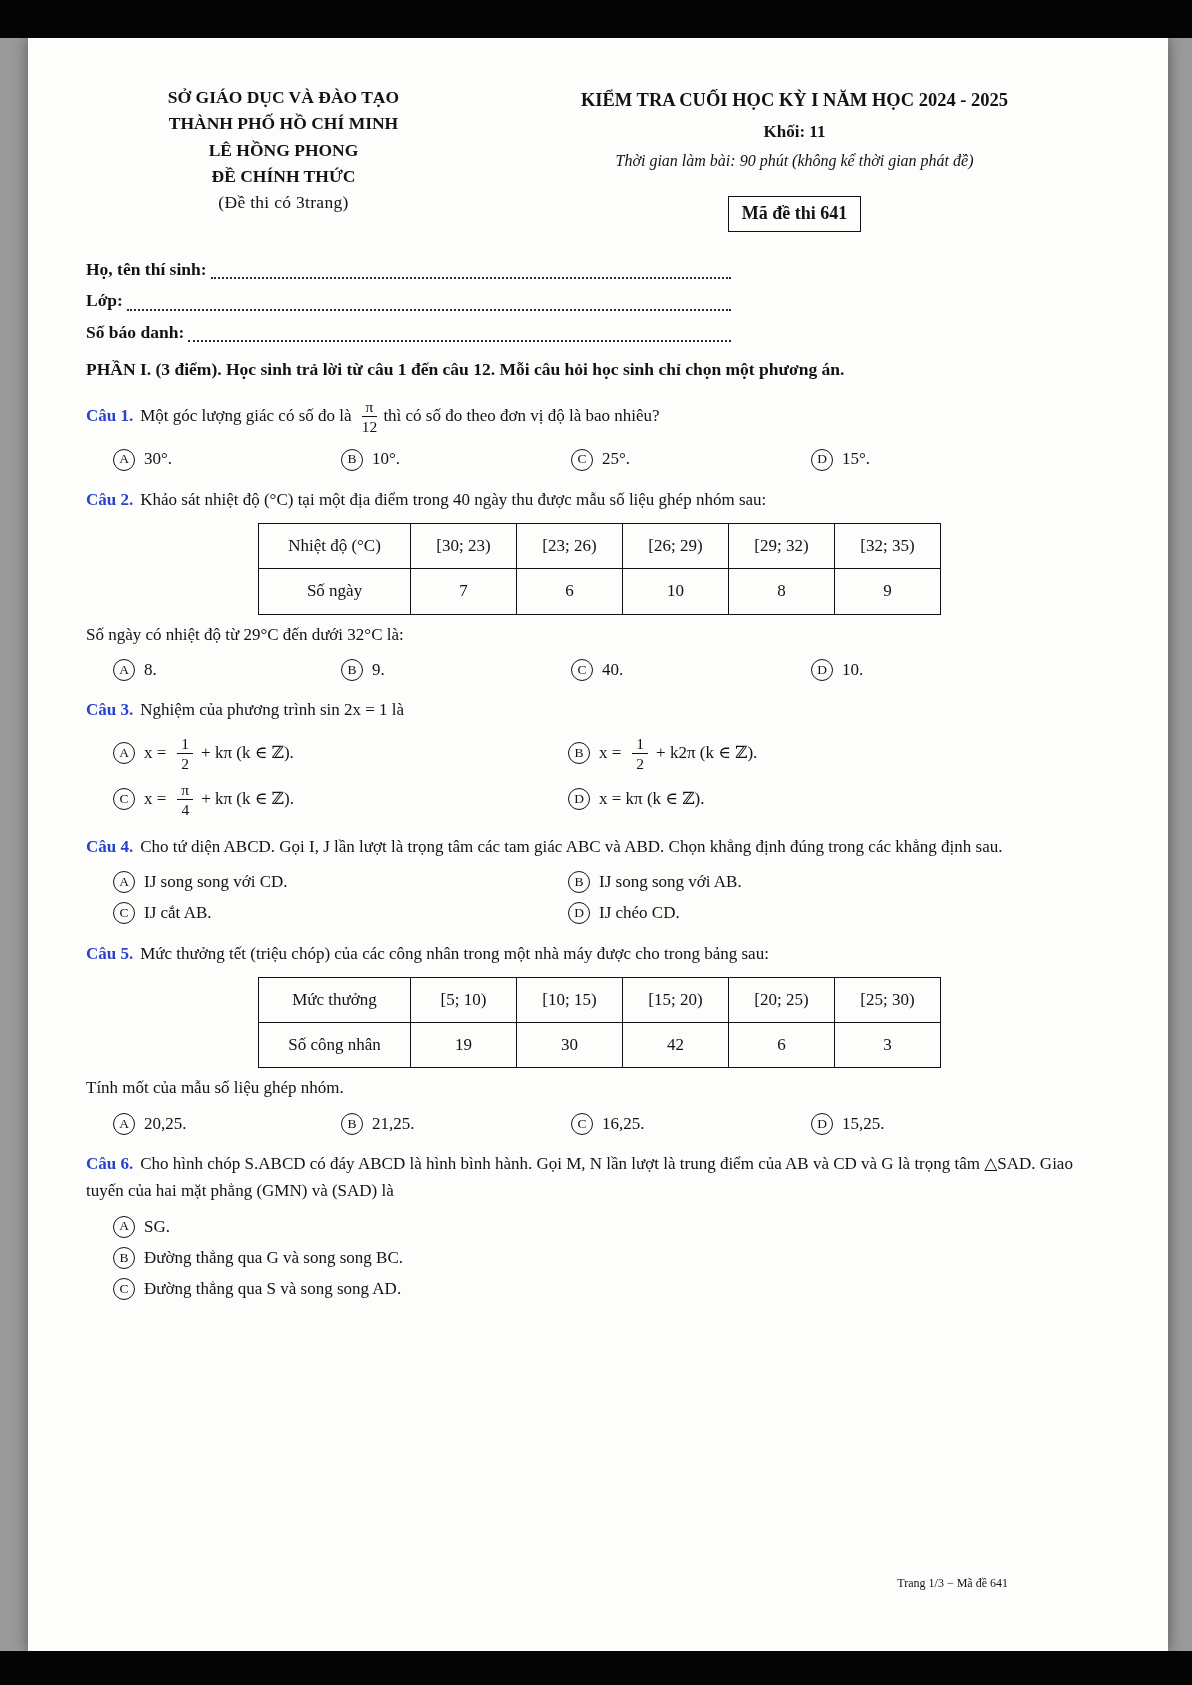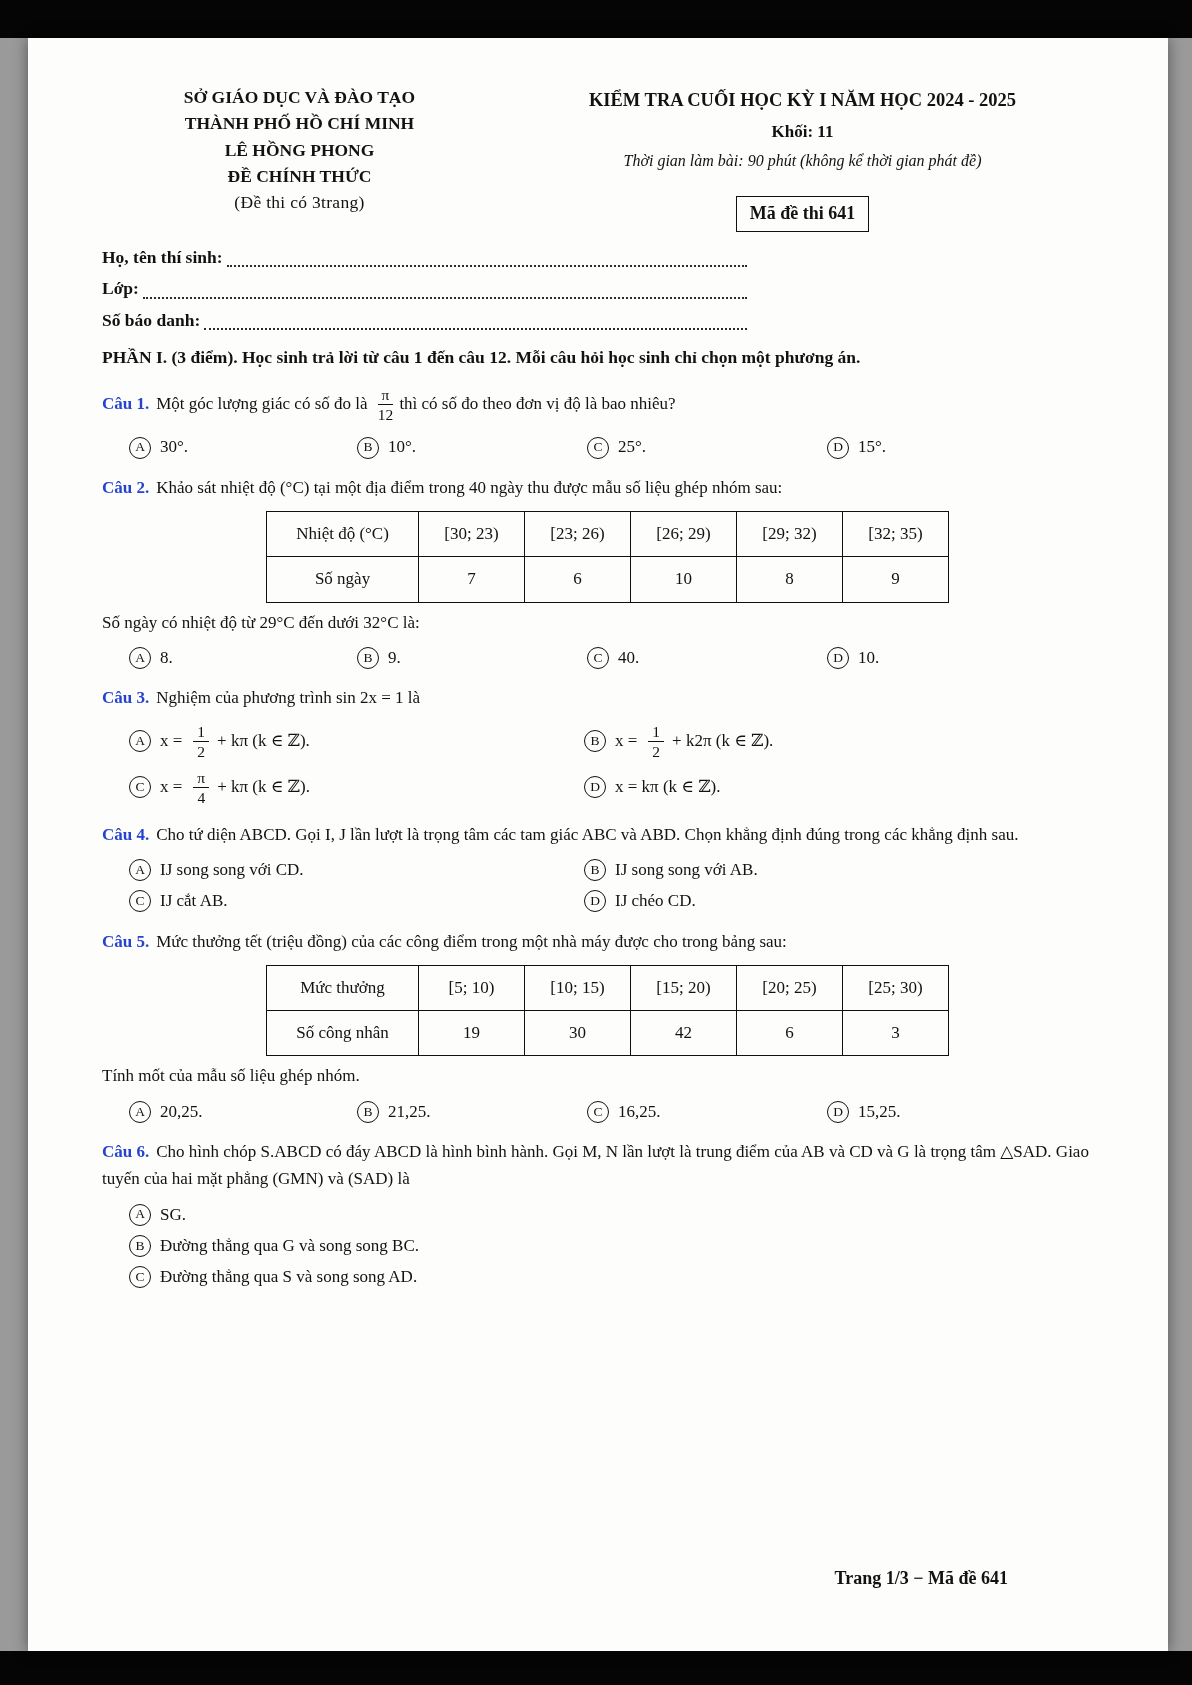--- a/index.html
+++ b/index.html
@@ -10,41 +10,41 @@
     background:linear-gradient(to bottom,
       #050505 0 38px,
       #9a9a9a 38px calc(100% - 34px),
       #050505 calc(100% - 34px) 100%);
     padding:38px 24px 34px 28px;
     font-family:"Liberation Serif","DejaVu Serif",serif;
     color:var(--ink);
   }
   .page{
     background:#fdfdfc; width:100%; height:100%;
-    padding:46px 55px 58px 74px;
+    padding:46px 55px 58px 58px;
     display:flex; flex-direction:column;
     box-shadow:0 0 14px rgba(0,0,0,.45);
     font-size:17px; line-height:1.55;
   }
   
   .hdr{ display:flex; align-items:flex-start; }
   .hleft{ width:345px; margin-left:25px; text-align:center; flex:0 0 auto; }
   .hleft p{ margin:0; font-size:17.5px; line-height:1.5; }
   .hleft p:nth-child(-n+4){ font-weight:700; }
   .hleft p:nth-child(5){ font-weight:400; letter-spacing:.3px; }
   .hleft p:nth-child(6){ font-style:italic; }
   .hright{ flex:1; text-align:center; padding-left:20px; }
   .hright .title{ font-weight:700; font-size:18.5px; margin:2px 0 4px; }
   .hright .subject{ font-weight:700; font-size:18px; margin:0; }
   .hright .grade{ font-weight:700; font-size:17px; margin:2px 0 0; }
   .hright .duration{ font-style:italic; font-size:16px; margin:4px 0 12px;text-align:center; }
   .code-box{ display:inline-block; border:1.7px solid #111; padding:3px 13px;
     font-weight:700; font-size:18px; margin-top:10px; }
   
-  .student{ margin-top:10px;text-align:right; }
+  .student{ margin-top:22px;text-align:right; }
   .sline{ display:flex; width:645px; font-weight:700; font-size:17.5px; line-height:1.8; }
   .sline .dots{ flex:1; border-bottom:2.4px dotted #2a2a2a; margin:0 0 6px 4px; }
   
   .part{ font-weight:700; font-size:17.5px; margin:8px 0 0; line-height:1.55; }
   
   .q{ margin-top:13px; }
   .stem{ margin:0; line-height:1.6; }
   .qlabel{ color:var(--accent); font-weight:700; margin-right:7px; }
   .stem .seg{ margin-right:4px; }
   .opts{ margin-top:9px; padding-left:27px; }
@@ -62,21 +62,21 @@
     margin:2px 6px; line-height:1.1; font-size:15.5px; }
   .frac .num{ display:block; border-bottom:1.4px solid #111; padding:0 4px 1px; }
   .frac .den{ display:block; padding-top:1px; }
   
   .dtable{ border-collapse:collapse; margin:10px auto 4px; }
   .dtable td{ border:1.4px solid #111; padding:9px 6px; text-align:center;
     font-size:17px; min-width:106px; }
   .dtable td:first-child{ min-width:152px; padding:9px 16px; }
   .after{ margin:7px 0 0; }
   
-  .footer{ margin-top:auto; text-align:right; padding-right:105px; font-size:18px;font-weight:bold; }
+  .footer{ margin-top:auto; text-align:right; padding-right:105px; font-size:12px; }
 </style>
 </head>
 <body>
 
 <div class="page">
 
   <div class="hdr">
     <div class="hleft">
       <p>SỞ GIÁO DỤC VÀ ĐÀO TẠO</p>
       <p>THÀNH PHỐ HỒ CHÍ MINH</p>
@@ -242,21 +242,21 @@
         </div>
       <div class="opt">
           <span class="circ">D</span>
           <span class="opt-text">IJ chéo CD.</span>
         </div>
     </div>
   </div>
 
   <div class="q">
     <p class="stem">
-      <span class="qlabel">Câu 5.</span><span class="seg">Mức thưởng tết (triệu đồng) của các công điểm trong một nhà máy được cho trong bảng sau:</span>
+      <span class="qlabel">Câu 5.</span><span class="seg">Mức thưởng tết (triệu chóp) của các công nhân trong một nhà máy được cho trong bảng sau:</span>
     </p>
     <table class="dtable">
       <tbody>
           <tr>
         <td>Mức thưởng</td>
         <td>[5; 10)</td>
         <td>[10; 15)</td>
         <td>[15; 20)</td>
         <td>[20; 25)</td>
         <td>[25; 30)</td>

